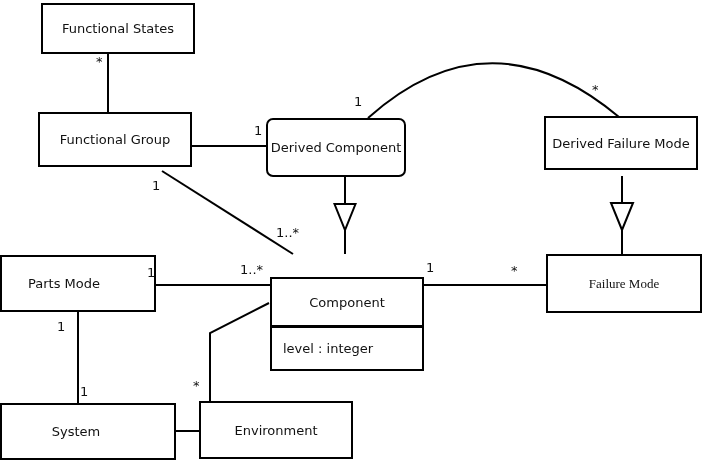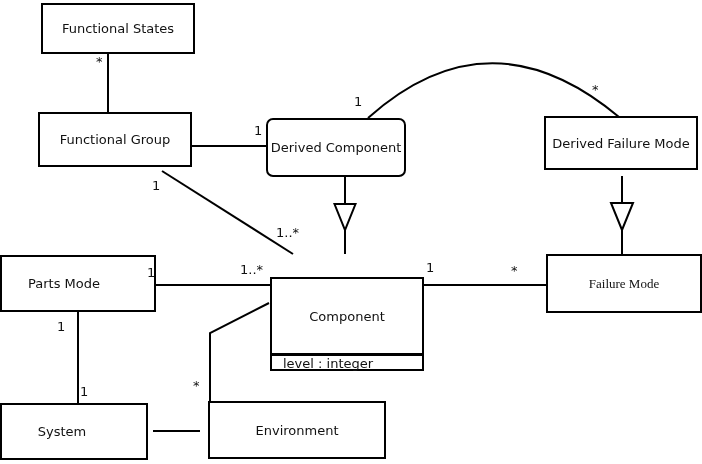--- a/index.html
+++ b/index.html
@@ -34,23 +34,24 @@
     justify-content: flex-start;
     padding: 0;
   }
   .compartment-name {
     flex: 1 1 auto;
     display: flex;
     align-items: center;
     justify-content: center;
   }
   .compartment-attr {
-    height: 16px;
+    height: 44px;
     border-top: 3px solid #000000;
     display: flex;
+    align-items: center;
     justify-content: flex-start;
     padding-left: 11px;
     text-align: left;
   }
   .mult {
     position: absolute;
     font-size: 13px;
     line-height: 1;
     color: #111111;
     white-space: nowrap;
@@ -109,25 +110,25 @@
     </div>
     <div class="compartment-attr">
       <span>level : integer</span>
     </div>
   </div>
 
   <div class="box" style="left:546px; top:254px; width:156px; height:59px;font-family:Liberation Serif, serif;">
     <span>Failure Mode</span>
   </div>
 
-  <div class="box" style="left:0px; top:403px; width:148px; height:57px; padding-right:24px;">
+  <div class="box" style="left:0px; top:403px; width:176px; height:57px; padding-right:24px;">
     <span>System</span>
   </div>
 
-  <div class="box" style="left:208px; top:401px; width:178px; height:58px;">
+  <div class="box" style="left:199px; top:401px; width:154px; height:58px;">
     <span>Environment</span>
   </div>
 
   <span class="mult" style="left:96px; top:55px;">*</span>
 
   <span class="mult" style="left:254px; top:124px;">1</span>
 
   <span class="mult" style="left:354px; top:95px;">1</span>
 
   <span class="mult" style="left:592px; top:83px;">*</span>

